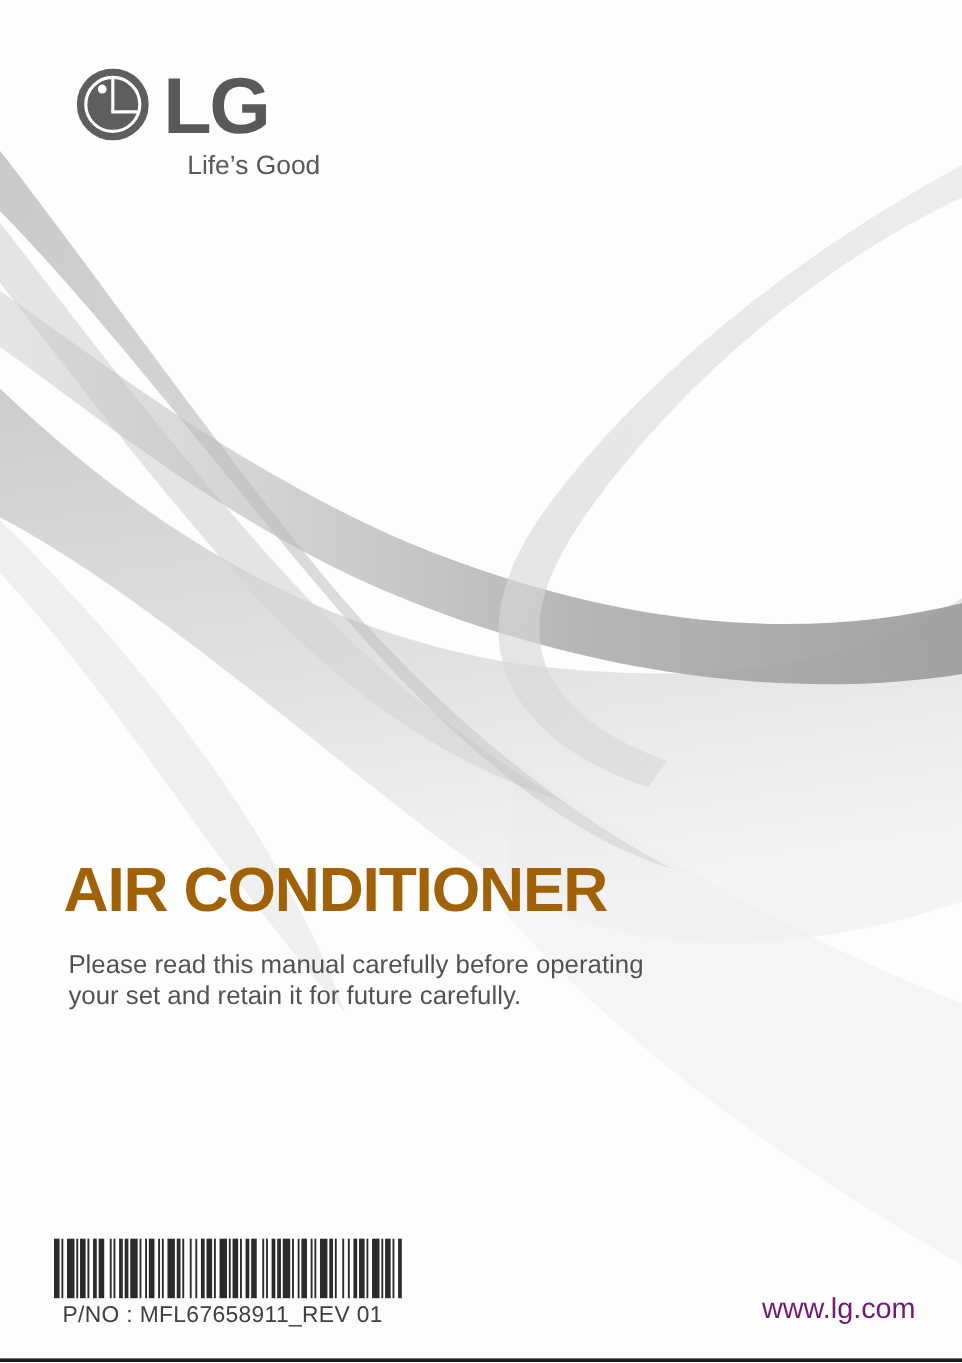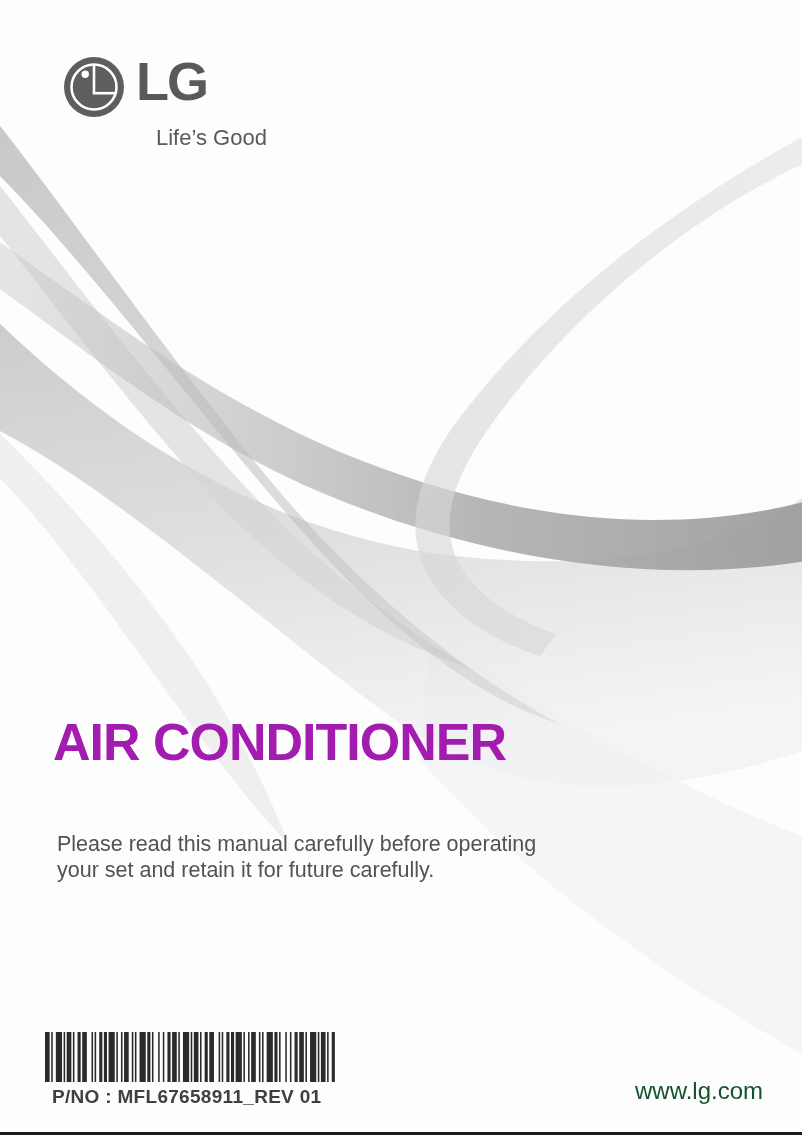--- a/index.html
+++ b/index.html
@@ -8,58 +8,57 @@
     width:802px;height:1136px;
     overflow:hidden;
     background:#fdfdfe;
     font-family:"Liberation Sans", sans-serif;
   }
   .swoosh{position:absolute;left:0;top:0;width:802px;height:1136px;}
   .logo{position:absolute;left:64px;top:57px;width:260px;height:80px;}
   .logo-mark{position:absolute;left:0;top:0;}
   .logo-word{
     position:absolute;left:72px;top:-7px;
-    font-size:54px;font-weight:800;letter-spacing:-2px;
+    font-size:66px;font-weight:800;letter-spacing:-2px;
     color:#58595b;
   }
   .logo-tagline{
     position:absolute;left:92px;top:52px;
     font-size:22px;font-weight:400;color:#58595b;margin-top:16px;
   }
   .manual-label{
     position:absolute;left:55px;top:680px;
     font-size:30px;font-weight:700;letter-spacing:0.5px;
     color:#97989a;
   }
   .product-title{
     position:absolute;left:53px;top:712px;
     font-size:52px;font-weight:700;letter-spacing:-1px;
-    color:#a21caf;
+    color:#a16207;
   }
   .notice{
     position:absolute;left:57px;top:791px;
     font-size:21.5px;line-height:26px;font-weight:400;
     color:#515254;
-    margin-top:40px;
   }
   .type-line{
     position:absolute;left:57px;top:857px;
     font-size:20px;font-weight:400;
     color:#515254;
   }
   .barcode{position:absolute;left:45px;top:1032px;width:290px;height:50px;}
   .part-number{
     position:absolute;left:52px;top:1086px;
-    font-size:19px;font-weight:700;letter-spacing:0.3px;
+    font-size:19px;font-weight:400;letter-spacing:0.3px;
     color:#404042;
   }
   .website{
     position:absolute;right:39px;top:1077px;
     font-size:24px;font-weight:400;
-    color:#14532d;
+    color:#701a75;
   }
   .bottom-edge{
     position:absolute;left:0;top:1132px;width:802px;height:3px;
     background:#1c1c1c;
   }
 </style>
 </head>
 <body>
 
 <div class="page">

